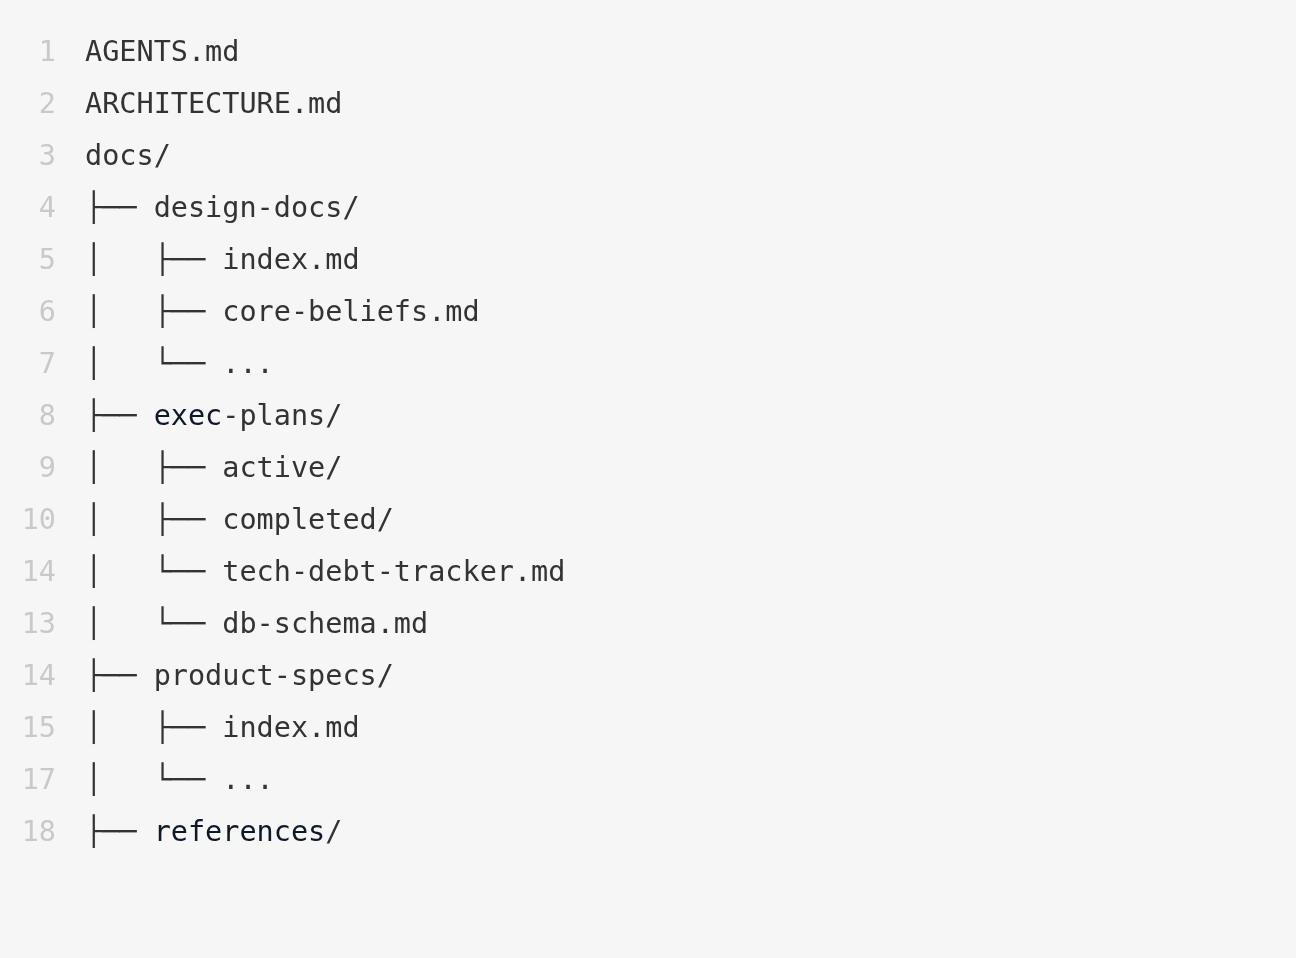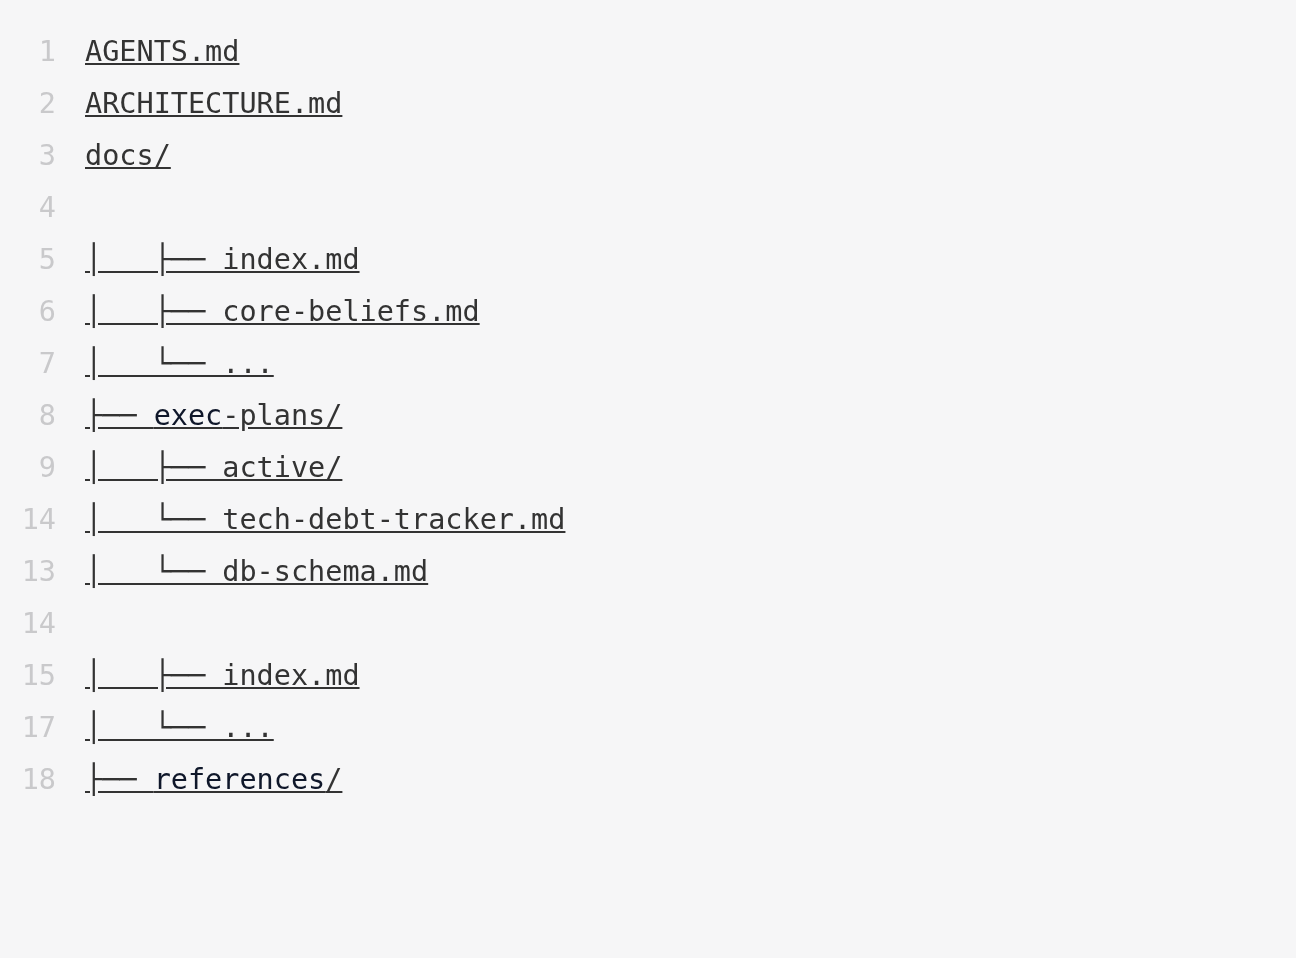--- a/index.html
+++ b/index.html
@@ -31,21 +31,20 @@
     flex: 0 0 56px;
     width: 56px;
     text-align: right;
     color: #c9c9cb;
     user-select: none;
   }
   .code-text {
     margin-left: 29px;
     color: #333333;
     white-space: pre;
-    text-decoration: underline;
   }
   .code-text .kw {
     color: #0f172a;
   }
 </style>
 </head>
 <body>
 
 <div class="code-block">
   <div class="code-line">
@@ -58,20 +57,21 @@
     <span class="code-text"><span class="plain">ARCHITECTURE.md</span></span>
   </div>
 
   <div class="code-line">
     <span class="line-number">3</span>
     <span class="code-text"><span class="plain">docs/</span></span>
   </div>
 
   <div class="code-line">
     <span class="line-number">4</span>
+    <span class="code-text"><span class="plain">├── design-docs/</span></span>
   </div>
 
   <div class="code-line">
     <span class="line-number">5</span>
     <span class="code-text"><span class="plain">│   ├── index.md</span></span>
   </div>
 
   <div class="code-line">
     <span class="line-number">6</span>
     <span class="code-text"><span class="plain">│   ├── core-beliefs.md</span></span>
@@ -85,34 +85,39 @@
   <div class="code-line">
     <span class="line-number">8</span>
     <span class="code-text"><span class="plain">├── </span><span class="kw">exec</span><span class="plain">-plans/</span></span>
   </div>
 
   <div class="code-line">
     <span class="line-number">9</span>
     <span class="code-text"><span class="plain">│   ├── active/</span></span>
   </div>
 
+  <div class="code-line">
+    <span class="line-number">10</span>
+    <span class="code-text"><span class="plain">│   ├── completed/</span></span>
+  </div>
 
   <div class="code-line">
     <span class="line-number">14</span>
     <span class="code-text"><span class="plain">│   └── tech-debt-tracker.md</span></span>
   </div>
 
 
   <div class="code-line">
     <span class="line-number">13</span>
     <span class="code-text"><span class="plain">│   └── db-schema.md</span></span>
   </div>
 
   <div class="code-line">
     <span class="line-number">14</span>
+    <span class="code-text"><span class="plain">├── product-specs/</span></span>
   </div>
 
   <div class="code-line">
     <span class="line-number">15</span>
     <span class="code-text"><span class="plain">│   ├── index.md</span></span>
   </div>
 
 
   <div class="code-line">
     <span class="line-number">17</span>

